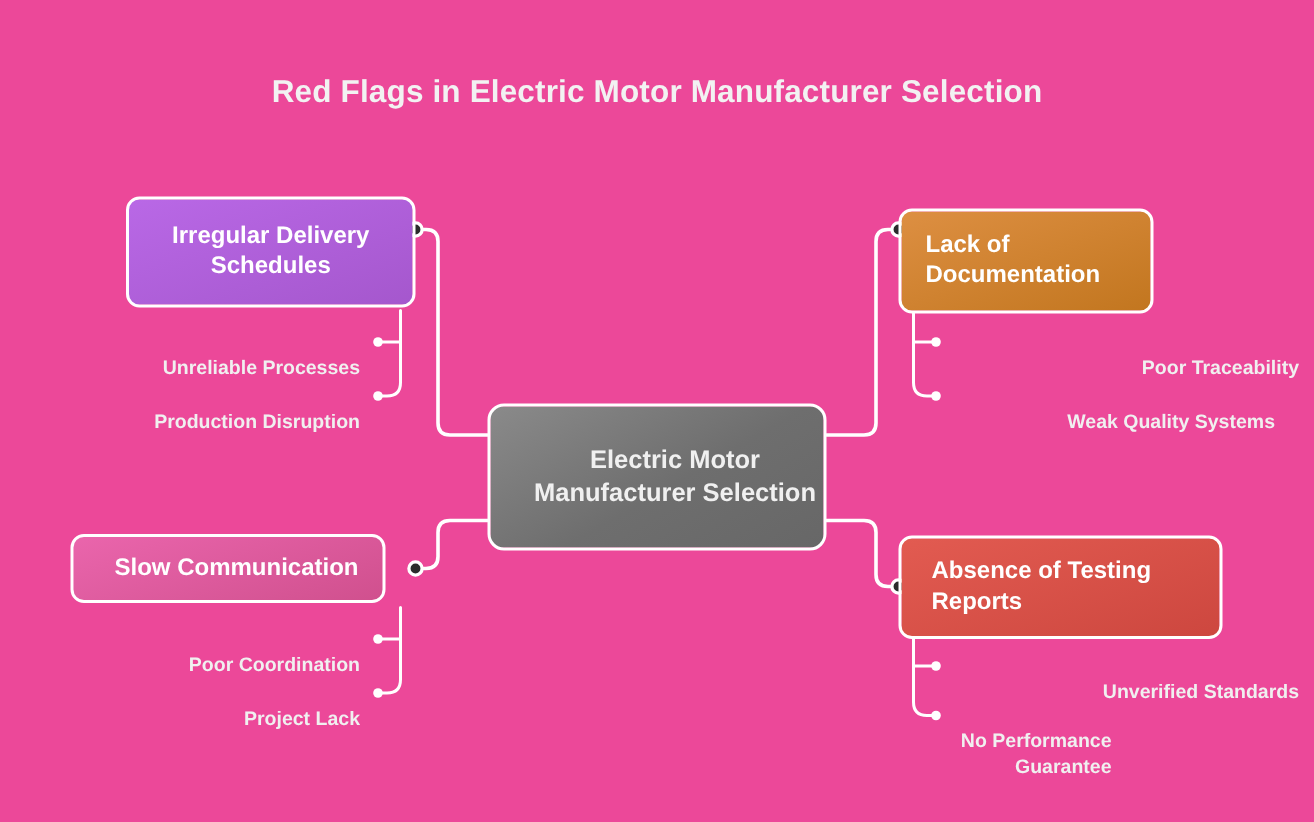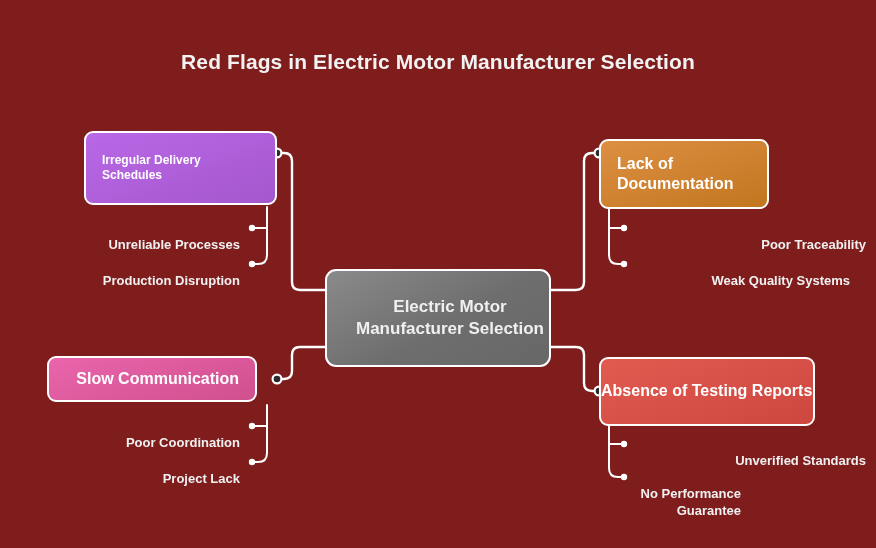--- a/index.html
+++ b/index.html
@@ -12,21 +12,21 @@
     width: 876px;
     height: 548px;
     overflow: hidden;
     font-family: "Liberation Sans", sans-serif;
     -webkit-font-smoothing: antialiased;
   }
   #canvas {
     position: relative;
     width: 876px;
     height: 548px;
-    background: #7f1d1d;
+    background: #ec4899;
   }
   #title {
     position: absolute;
     left: 0;
     top: 50px;
     width: 876px;
     text-align: center;
     color: #f2f2f2;
     font-size: 21px;
     font-weight: bold;
@@ -78,23 +78,23 @@
     background: linear-gradient(150deg, #8a8a8a 0%, #6e6e6e 55%, #676767 100%);
     font-size: 17px;
     justify-content: center;
     text-align: center;
     border-radius: 11px;
     color: #f0f0f0;
     padding-left: 24px;
   }
   .node-purple {
     background: linear-gradient(160deg, #b968e6 0%, #a557cd 100%);
-    font-size: 12px;
+    font-size: 16px;
     justify-content: flex-end;
-    text-align: left;
+    text-align: center;
     padding: 4px 16px;
   }
   .node-pink {
     background: linear-gradient(160deg, #ea65ac 0%, #d0508e 100%);
     font-size: 16px;
     justify-content: flex-end;
     text-align: right;
     padding: 0 16px;
   }
   .node-orange {
@@ -102,21 +102,21 @@
     font-size: 16px;
     justify-content: flex-start;
     text-align: left;
     padding: 16px 16px;
   }
   .node-red {
     background: linear-gradient(160deg, #e25b51 0%, #cd473f 100%);
     font-size: 16px;
     justify-content: flex-start;
     text-align: left;
-    padding: 0 0;
+    padding: 0 20px;
   }
 
   .subitem {
     position: absolute;
     color: #f0f0f0;
     font-size: 13px;
     font-weight: bold;
     line-height: 1.3;
     white-space: pre-line;
   }

